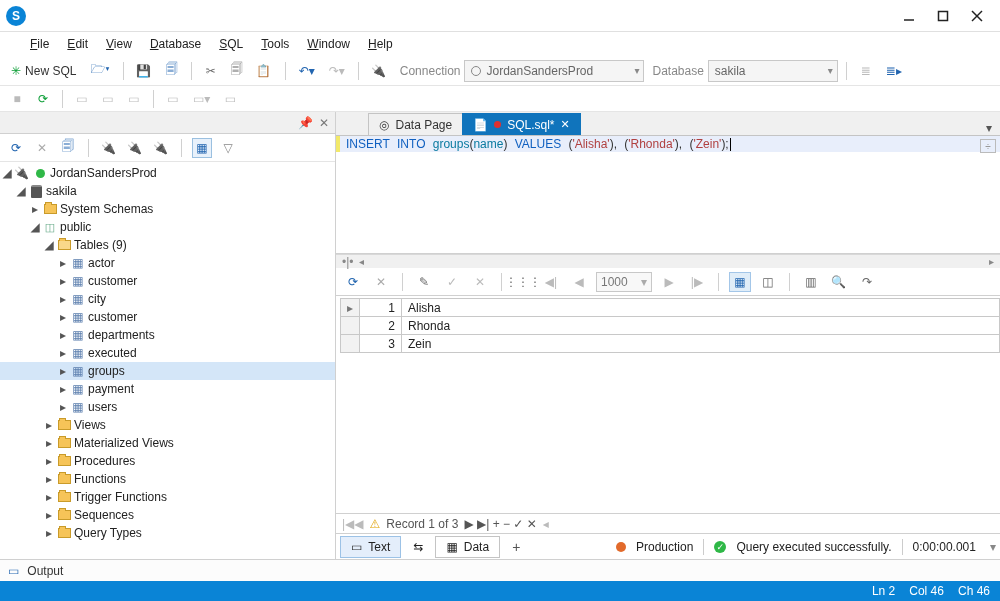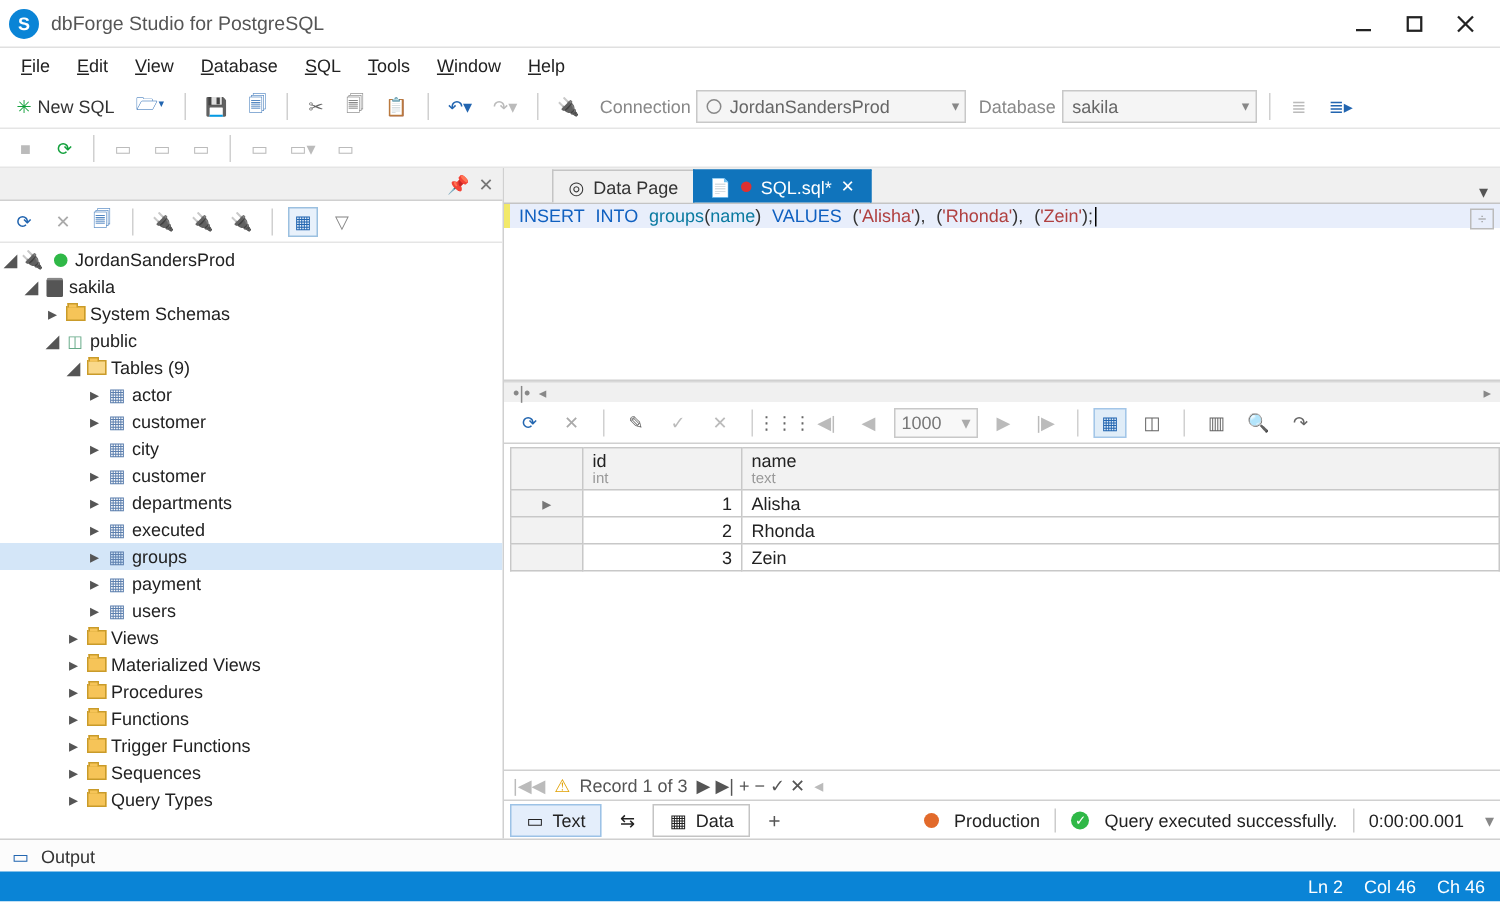--- a/index.html
+++ b/index.html
@@ -6,21 +6,21 @@
 body { width: 1000px; height: 601px; background: #fff; overflow: hidden; position: relative; color: #222; }
 
 
 .titlebar { height: 32px; background: #fff; display: flex; align-items: center; padding: 0 6px; border-bottom: 1px solid #e0e0e0; }
 .titlebar .logo { width: 20px; height: 20px; background: #0a84d6; border-radius: 50%; display: flex; align-items: center; justify-content: center; color: #fff; font-weight: bold; margin-right: 8px; font-size: 12px; }
 .titlebar .title { color: #555; font-size: 13px; }
 .titlebar .winbtns { margin-left: auto; display: flex; gap: 0; }
 .titlebar .winbtn { width: 34px; height: 24px; display: flex; align-items: center; justify-content: center; font-size: 15px; }
 
 
-.menubar { height: 24px; background: #fff; display: flex; align-items: center; padding: 0 6px; gap: 2px; }
+.menubar { height: 24px; background: #fff; display: flex; align-items: center; padding: 0 6px; gap: 2px; margin-left: 16px; }
 .menubar .item { padding: 2px 8px; color: #222; }
 .menubar .item .ul { text-decoration: underline; }
 
 
 .toolbar { height: 30px; background: #fff; display: flex; align-items: center; padding: 0 6px; gap: 4px; border-bottom: 1px solid #e5e5e5; }
 .toolbar.second { height: 26px; }
 .tbtn { height: 22px; min-width: 22px; padding: 0 4px; display: flex; align-items: center; justify-content: center; color: #666; border: 1px solid transparent; }
 .tbtn.green { color: #11a03b; }
 .tbtn.blue { color: #2265b0; }
 .sep { width: 1px; height: 18px; background: #d0d0d0; margin: 0 4px; }
@@ -106,21 +106,20 @@
 .statusbar .r { margin-left: auto; display: flex; gap: 14px; }
 
 .pin { transform: rotate(0deg); }
 svg { display: block; }
 </style>
 </head>
 <body>
 
 <div class="titlebar">
   <div class="logo">S</div>
-  <div class="title">dbForge Studio for PostgreSQL</div>
   <div class="winbtns">
     <div class="winbtn">
         <svg width="12" height="12">
           <line x1="1" y1="10" x2="11" y2="10" stroke="#222" stroke-width="1.5"></line>
         </svg>
       </div>
     <div class="winbtn">
         <svg width="12" height="12">
           <rect x="1.5" y="1.5" width="9" height="9" fill="none" stroke="#222" stroke-width="1.5"></rect>
         </svg>
@@ -382,31 +381,20 @@
       <div class="dbtn">◫</div>
       <div class="sep"></div>
       <div class="dbtn">▥</div>
       <div class="dbtn">🔍</div>
       <div class="dbtn">↷</div>
     </div>
 
     <div class="grid-wrap">
       <table class="grid">
         <tbody>
-            <tr>
-          <th class="rowhdr"></th>
-          <th>
-                <div>id</div>
-                <div class="sub">int</div>
-              </th>
-          <th style="width:200px">
-                <div>name</div>
-                <div class="sub">text</div>
-              </th>
-        </tr>
         <tr>
               <td class="rowhdr">▸</td>
               <td class="idcol">1</td>
               <td>Alisha</td>
             </tr>
         <tr>
               <td class="rowhdr"></td>
               <td class="idcol">2</td>
               <td>Rhonda</td>
             </tr>

